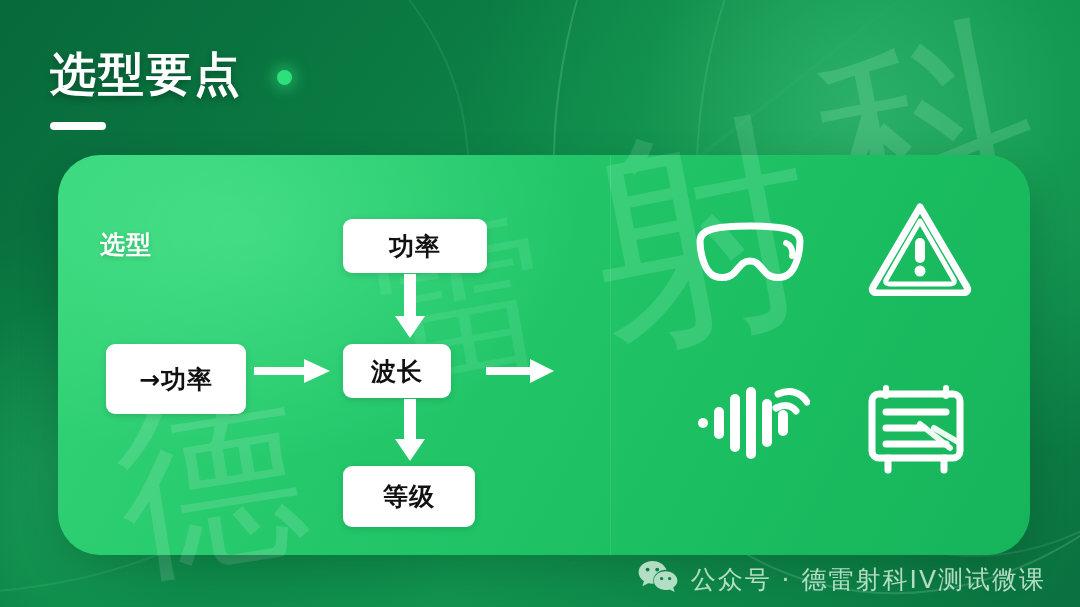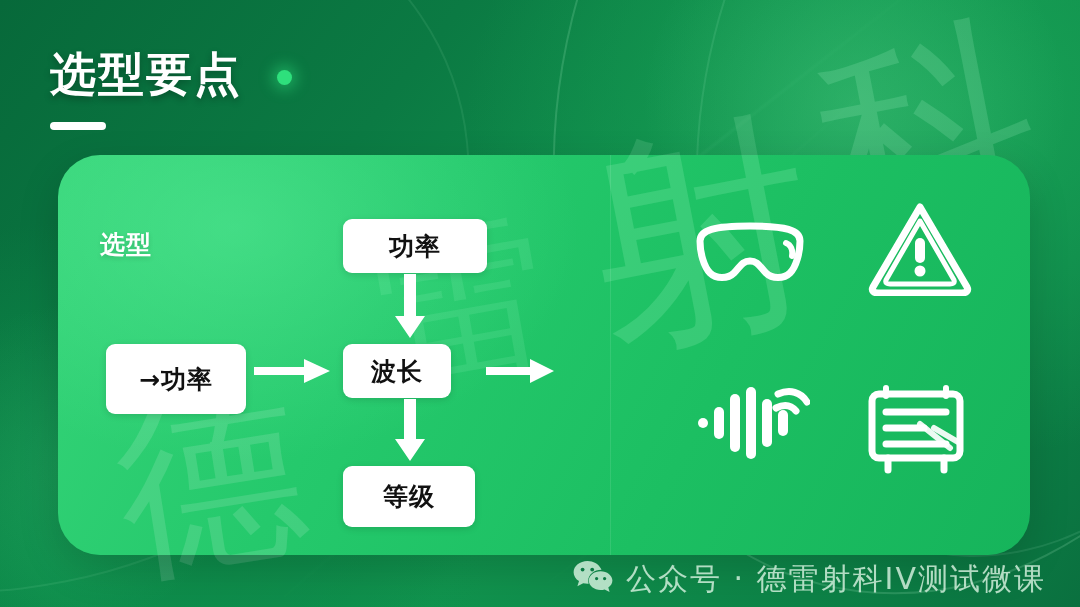--- a/index.html
+++ b/index.html
@@ -162,21 +162,21 @@
   
   #footer {
     position:absolute; left:0; bottom:0; width:1080px; height:56px;
     display:flex; align-items:center; justify-content:flex-end;
     padding-right:34px;
   }
   #footer-inner { display:flex; align-items:center; gap:13px; }
   #wechat-icon { flex:0 0 auto; }
   #footer-text {
     color:rgba(220,245,228,0.80);
-    font-size:30px;
+    font-size:25px;
     font-family:"DejaVu Sans","Liberation Sans",sans-serif;
     letter-spacing:2px;
     white-space:nowrap;
   }
 </style>
 </head>
 <body>
 
 <div id="slide">
 

